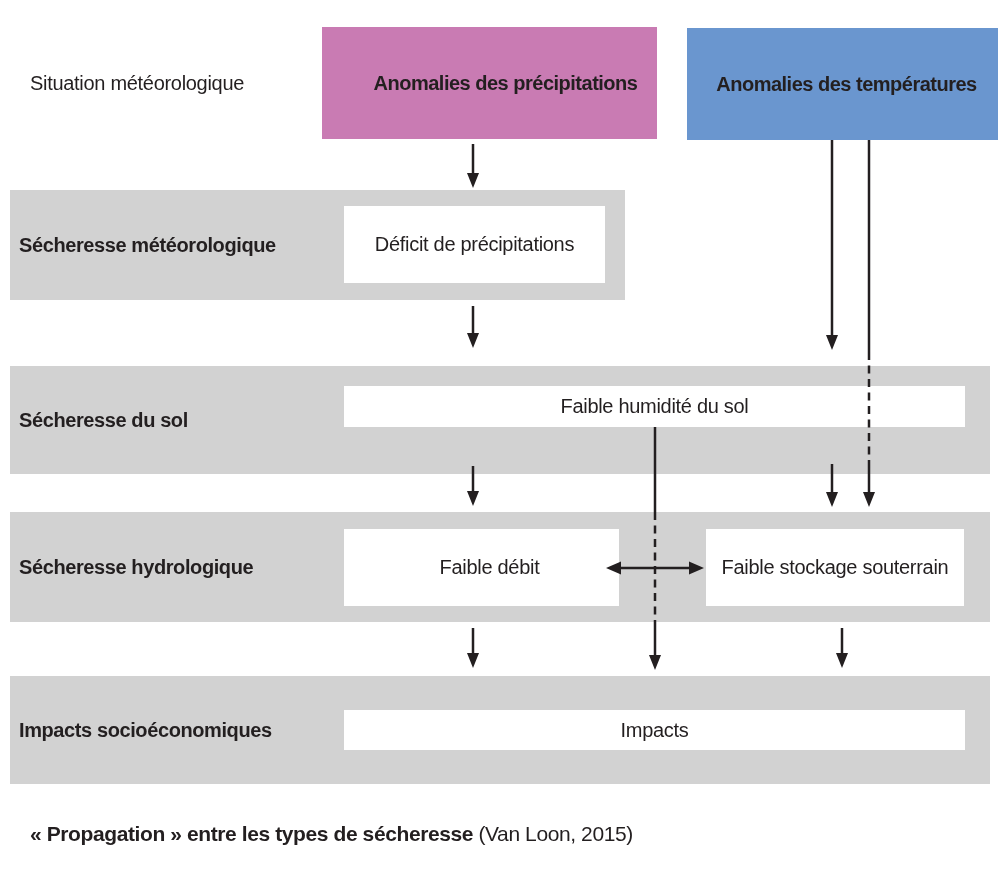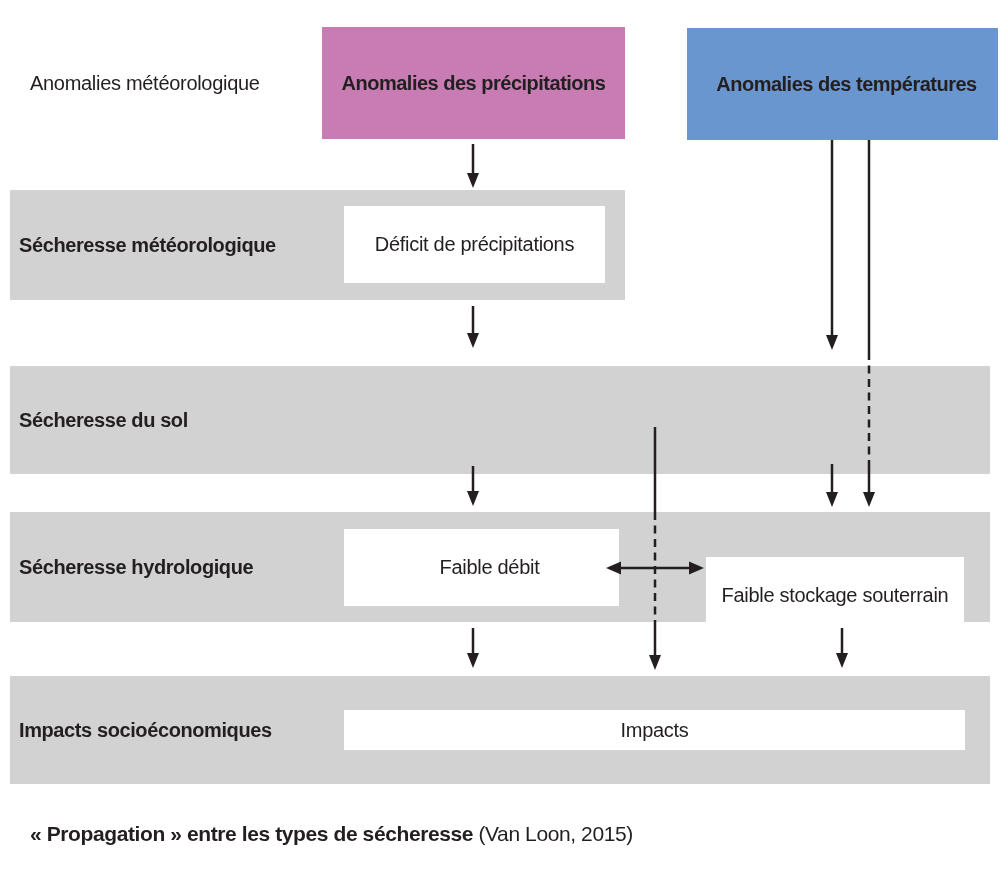--- a/index.html
+++ b/index.html
@@ -48,40 +48,41 @@
     position:absolute;left:30px;top:822px;
     font-size:21px;letter-spacing:-0.4px;
   }
   .caption .bold{font-weight:bold;}
 </style>
 </head>
 <body>
 
 <div id="stage" style="--precipitation_box: #c97bb3; --temperature_box: #6a96cf; --band_background: #d2d2d2; --box_background: #ffffff; --text: #231f20; --line: #231f20;">
 
-  <div class="plain-label" style="left:30px;top:27px;height:112px;">Anomalies météorologique</div>
+  <div class="plain-label" style="left:30px;top:27px;height:112px;">Situation météorologique</div>
 
-  <div class="header-box pink" style="left:322px;top:27px;width:303px;height:112px;">Anomalies des précipitations</div>
+  <div class="header-box pink" style="left:322px;top:27px;width:303px;height:112px;padding-left:32px;">Anomalies des précipitations</div>
 
   <div class="header-box blue" style="left:687px;top:28px;width:303px;height:112px;padding-left:8px;">Anomalies des températures</div>
 
   <div class="band" style="left:10px;top:190px;width:615px;height:110px;">
     <div class="band-label">Sécheresse météorologique</div>
   </div>
   <div class="wbox" style="left:344px;top:206px;width:261px;height:77px;">Déficit de précipitations</div>
 
   <div class="band" style="left:10px;top:352px;width:980px;height:108px;margin-top:14px;">
     <div class="band-label">Sécheresse du sol</div>
   </div>
+  <div class="wbox" style="left:344px;top:386px;width:621px;height:41px;">Faible humidité du sol</div>
 
   <div class="band" style="left:10px;top:512px;width:980px;height:110px;">
     <div class="band-label">Sécheresse hydrologique</div>
   </div>
   <div class="wbox" style="left:344px;top:529px;width:259px;height:77px;padding-left:16px;">Faible débit</div>
-  <div class="wbox" style="left:706px;top:529px;width:258px;height:77px;margin-top:28px;">Faible stockage souterrain</div>
+  <div class="wbox" style="left:706px;top:529px;width:258px;height:77px;">Faible stockage souterrain</div>
 
   <div class="band" style="left:10px;top:676px;width:980px;height:108px;">
     <div class="band-label">Impacts socioéconomiques</div>
   </div>
   <div class="wbox" style="left:344px;top:710px;width:621px;height:40px;">Impacts</div>
 
   <svg id="connectors" width="1004" height="886" viewBox="0 0 1004 886">
 
     <g>
       <line x1="473" y1="144" x2="473" y2="174"></line>

